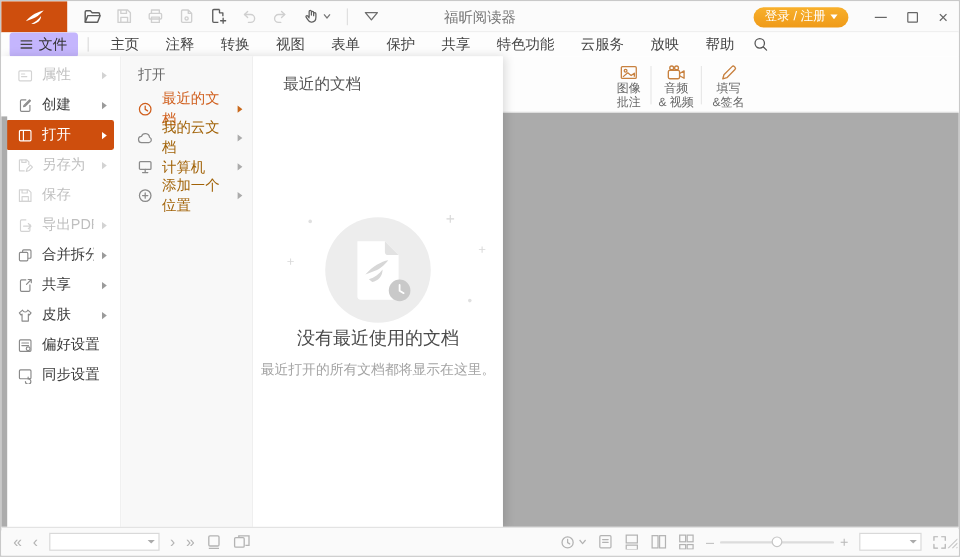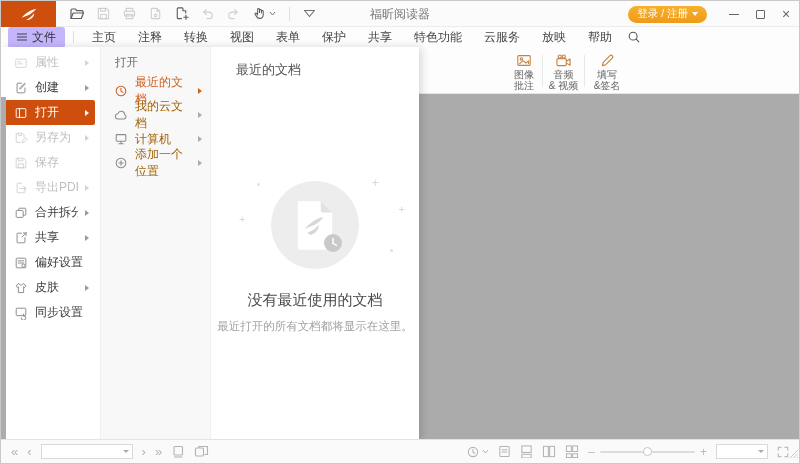--- a/index.html
+++ b/index.html
@@ -69,21 +69,21 @@
   .es-wrap { position:relative; width:200px; margin:0 auto; }
   .es-circle { width:88px; height:88px; border-radius:50%; background:#EDEDED; margin:0 auto; display:flex; align-items:center; justify-content:center; position:relative; }
   .es-clock { position:absolute; right:16px; bottom:12px; }
   .sparkle { position:absolute; color:#D9D9D9; font-size:11px; line-height:1; }
   .sp1 { right:36px; top:-5px; font-size:13px; }
   .sp2 { left:24px; top:33px; }
   .sp3 { right:10px; top:23px; }
   .dot { position:absolute; width:3px; height:3px; border-radius:50%; background:#E0E0E0; }
   .d1 { left:42px; top:2px; }
   .d2 { right:22px; top:68px; }
-  .es-title { margin-top:22px; font-size:15px; color:#4A4A4A; }
+  .es-title { margin-top:4px; font-size:15px; color:#4A4A4A; }
   .es-sub { margin-top:9px; font-size:11.5px; color:#A3A3A3; }
 
   .fm-scrollbar { position:absolute; left:0; top:96px; width:5px; height:345px; background:#ACACAC; z-index:7; }
 
   
   .statusbar { position:absolute; bottom:0; left:0; right:0; height:24px; background:#FAFAFA; border-top:1px solid #E3E3E3; display:flex; align-items:center; justify-content:space-between; padding:0 10px; z-index:8; }
   .sb-left, .sb-right { display:flex; align-items:center; gap:9px; color:#B3B3B3; }
   .sb-nav { font-size:13px; line-height:1; color:#B3B3B3; }
   .page-box, .zoom-box { position:relative; background:#fff; border:1px solid #D9D9D9; height:15px; display:flex; align-items:center; }
   .page-box { width:92px; }
@@ -335,35 +335,35 @@
               <path d="M9 2.5 H4.5 a1 1 0 0 0-1 1 v9 a1 1 0 0 0 1 1 h7 a1 1 0 0 0 1-1 V7"></path>
               <path d="M9.2 6.8 L13.8 2.2 M13.8 2.2 h-3 M13.8 2.2 v3" stroke-linecap="round"></path>
             </svg>
           </span>
         <span class="rlabel">共享</span>
         <span class="arr"></span>
       </div>
       <div class="fm-row">
         <span class="ric">
             <svg width="14" height="14" viewBox="0 0 16 16" fill="none" stroke="currentColor" stroke-width="1.1" stroke-linejoin="round">
+              <path d="M5.5 2.8 L2.4 5.4 L3.9 7.4 L5 6.6 V13.2 H11 V6.6 L12.1 7.4 L13.6 5.4 L10.5 2.8 C10 4 9.2 4.6 8 4.6 C6.8 4.6 6 4 5.5 2.8 Z"></path>
+            </svg>
+          </span>
+        <span class="rlabel">皮肤</span>
+        <span class="arr"></span>
+      </div>
+      <div class="fm-row">
+        <span class="ric">
+            <svg width="14" height="14" viewBox="0 0 16 16" fill="none" stroke="currentColor" stroke-width="1.1" stroke-linejoin="round">
               <rect x="2.5" y="2.5" width="11" height="11" rx="1"></rect>
               <path d="M4.8 5.5 h6.4 M4.8 8 h6.4" stroke-linecap="round"></path>
               <circle cx="10.8" cy="11" r="1.8"></circle>
             </svg>
           </span>
         <span class="rlabel">偏好设置</span>
-      </div>
-      <div class="fm-row">
-        <span class="ric">
-            <svg width="14" height="14" viewBox="0 0 16 16" fill="none" stroke="currentColor" stroke-width="1.1" stroke-linejoin="round">
-              <path d="M5.5 2.8 L2.4 5.4 L3.9 7.4 L5 6.6 V13.2 H11 V6.6 L12.1 7.4 L13.6 5.4 L10.5 2.8 C10 4 9.2 4.6 8 4.6 C6.8 4.6 6 4 5.5 2.8 Z"></path>
-            </svg>
-          </span>
-        <span class="rlabel">皮肤</span>
-        <span class="arr"></span>
       </div>
       <div class="fm-row">
         <span class="ric">
             <svg width="14" height="14" viewBox="0 0 16 16" fill="none" stroke="currentColor" stroke-width="1.1" stroke-linejoin="round">
               <rect x="2.5" y="2.5" width="11" height="8.5" rx="1"></rect>
               <path d="M8.2 13.6 a2.6 2.6 0 1 0 2.6-2.6" stroke-linecap="round"></path>
               <path d="M10.8 9.4 v1.6 h1.6" stroke-linecap="round"></path>
             </svg>
           </span>
         <span class="rlabel">同步设置</span>

